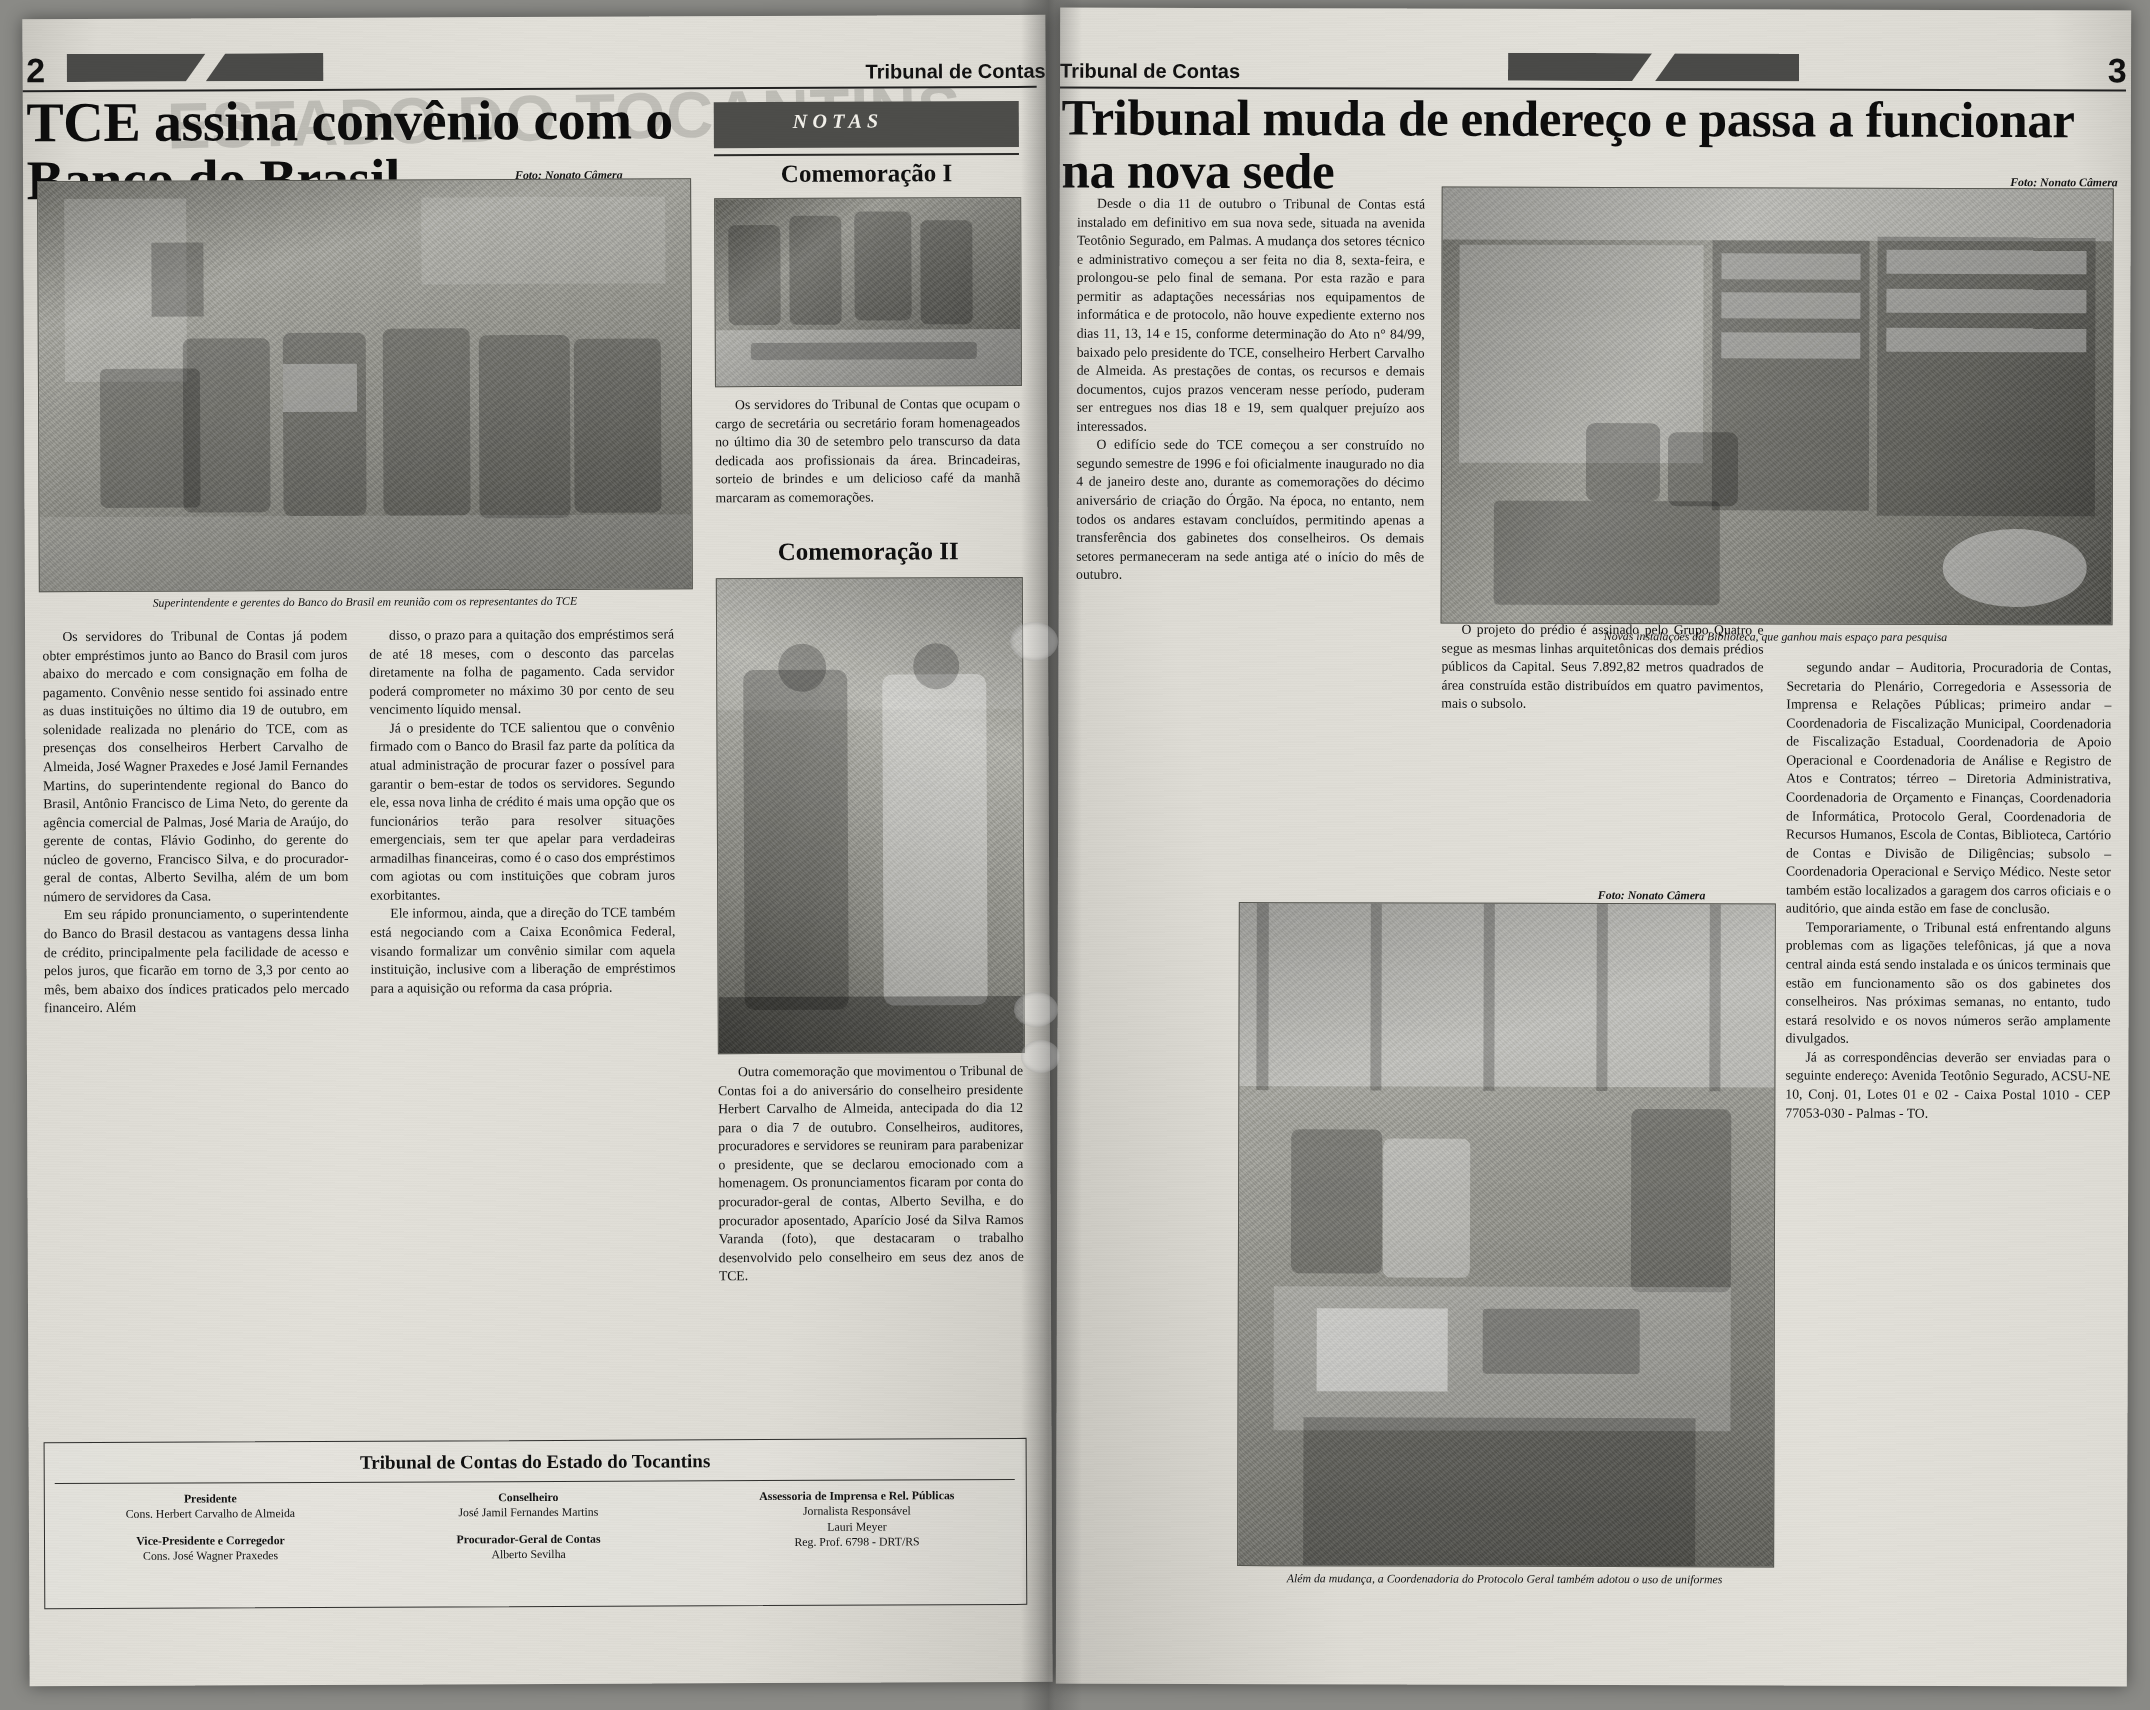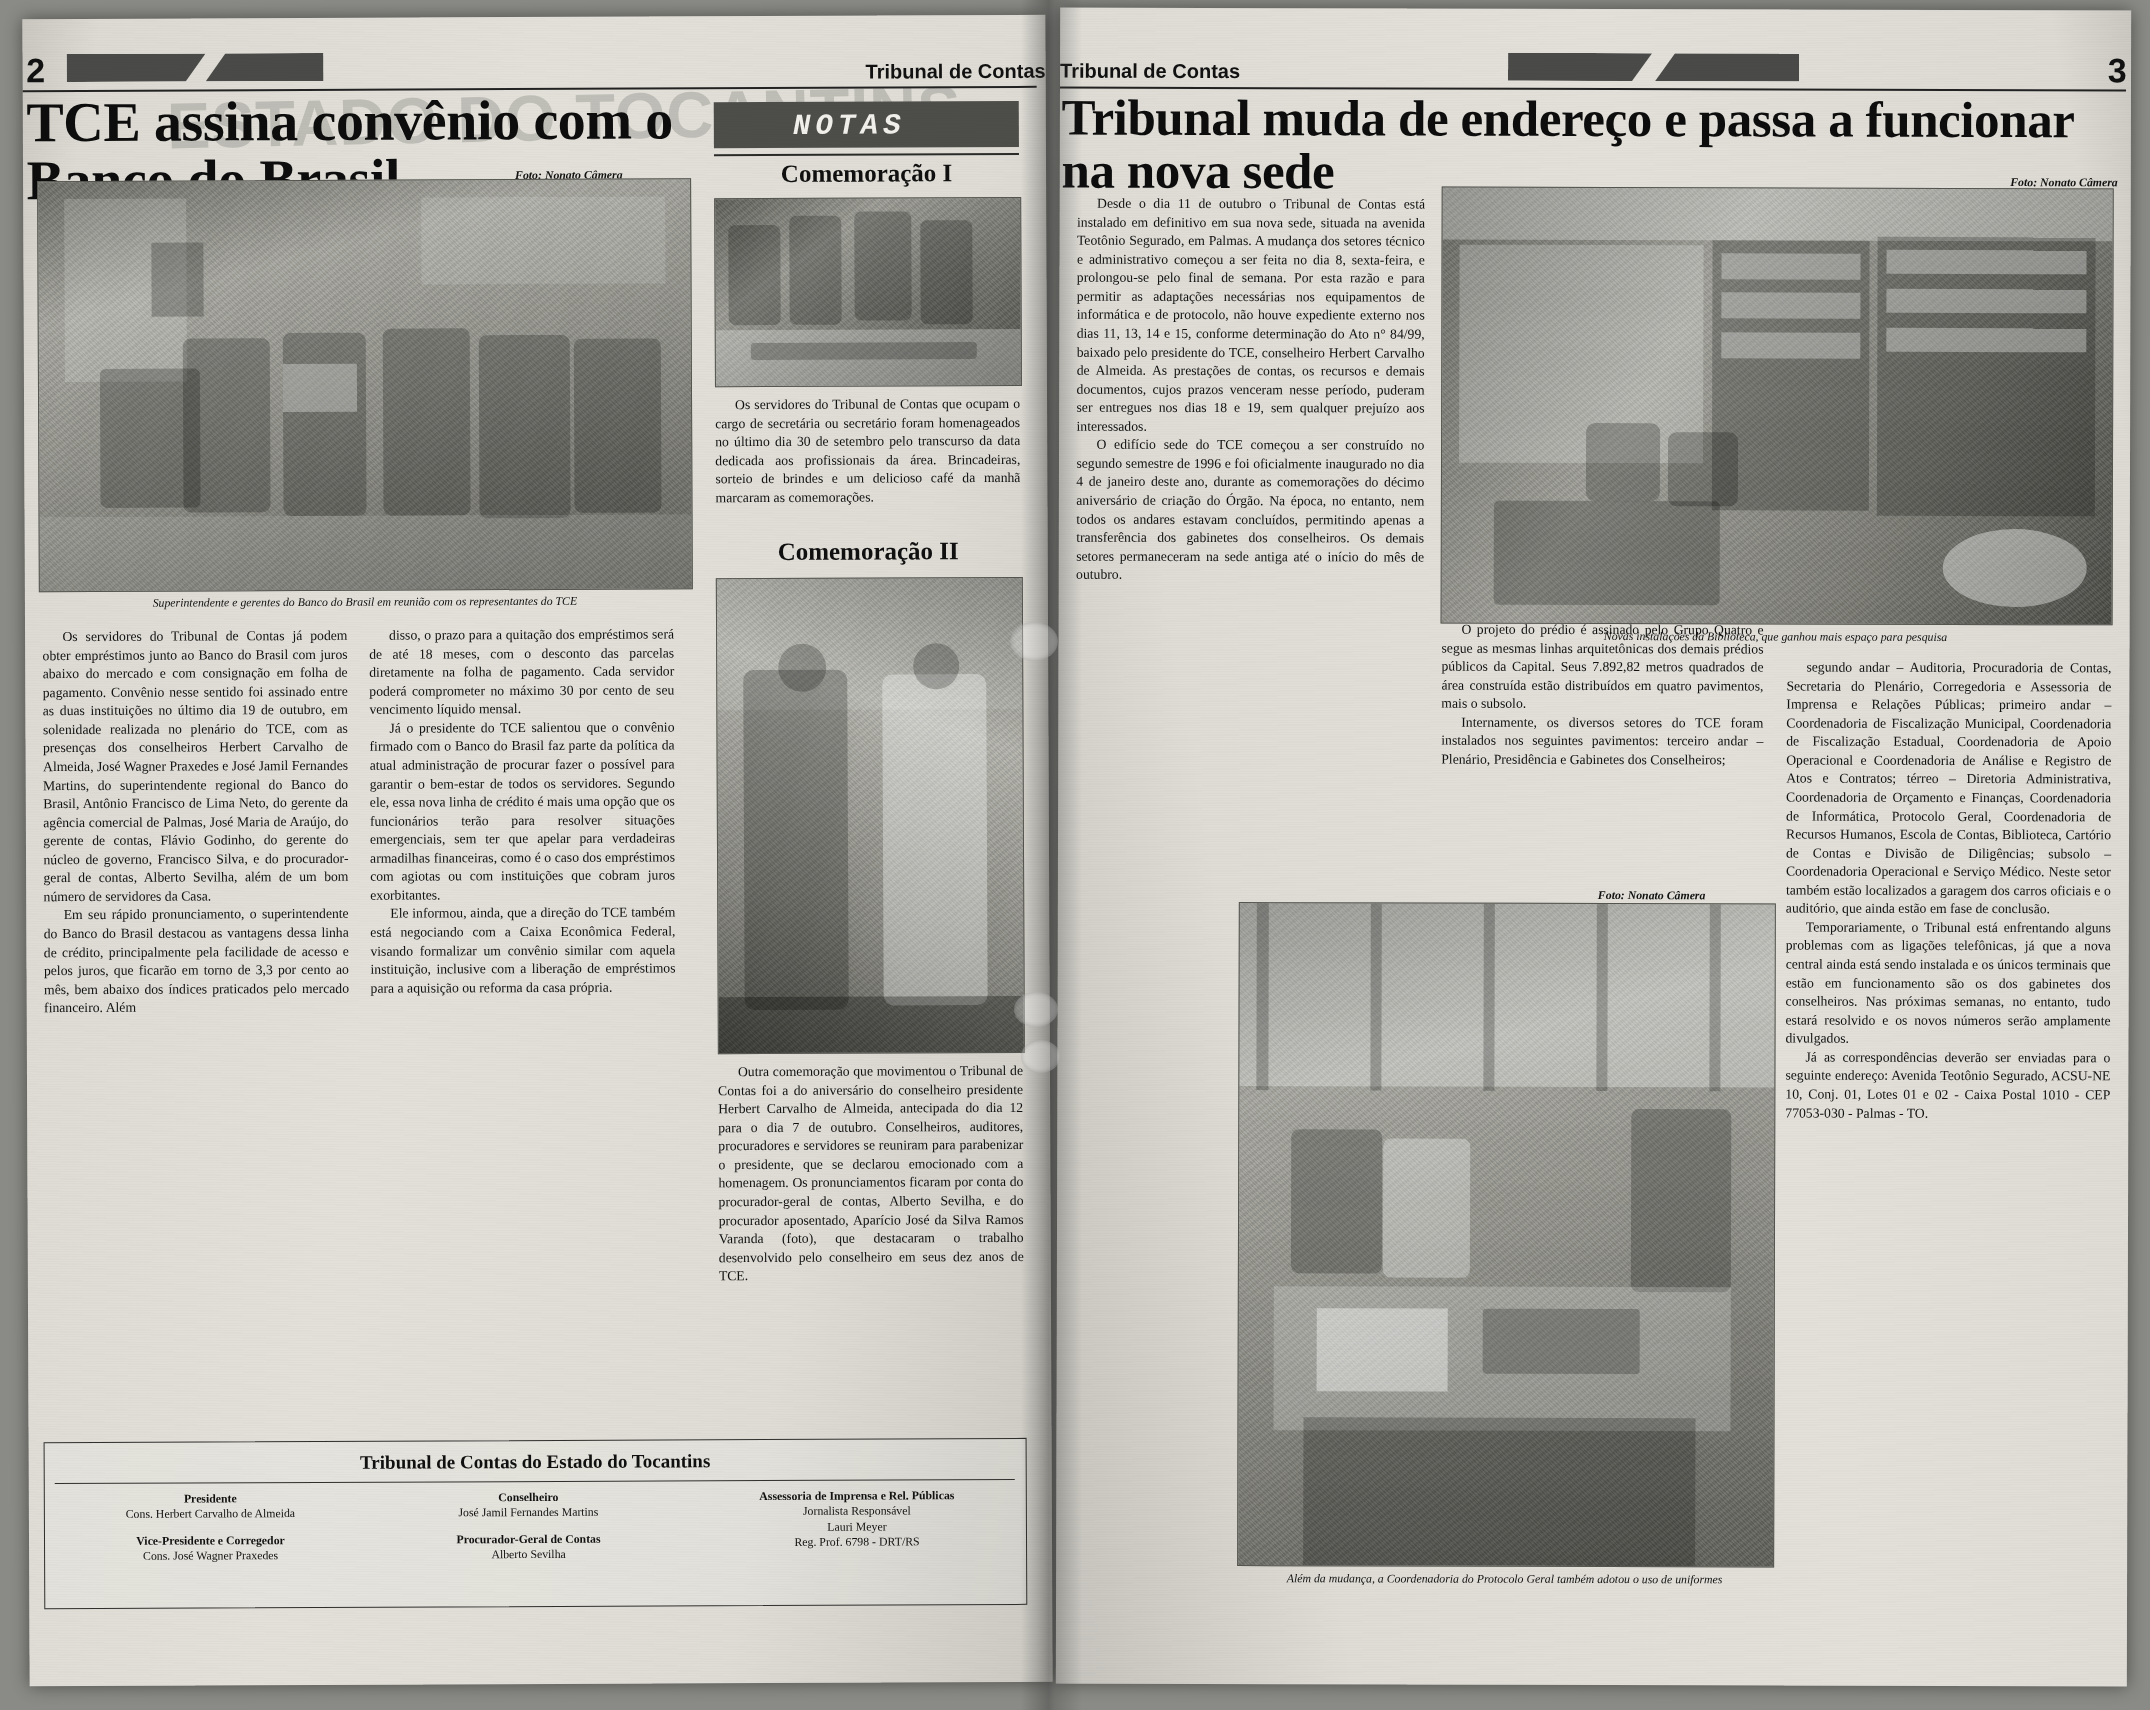--- a/index.html
+++ b/index.html
@@ -180,24 +180,24 @@
     text-indent: 20px;
   }
   .col p + p { margin-top: 0; }
   
   .notas-box {
     position: absolute;
     background: #4d4d4a;
   }
   .notas-text {
     position: absolute;
-    font-family: Liberation Mono, monospace;
+    font-family: Liberation Serif, serif;
     font-weight: bold;
     font-style: italic;
-    font-size: 29px;
+    font-size: 20px;
     letter-spacing: 5.2px;
     color: #f2f0ea;
   }
   .notas-rule {
     position: absolute;
     background: #2a2a28;
     height: 1.7px;
   }
   .subhead {
     position: absolute;
@@ -395,21 +395,20 @@
       </div>
       <div class="caption" style="left:382px; top:620px; width:670px;">Novas instalações da Biblioteca,  que ganhou mais espaço para pesquisa</div>
 
       <div class="col" style="left:17.4px; top:187px; width:348px;">
         <p>Desde o dia 11 de outubro o Tribunal de Contas está instalado em definitivo em sua nova sede, situada na avenida Teotônio Segurado, em Palmas. A mudança dos setores técnico e administrativo começou a ser feita no dia 8, sexta-feira, e prolongou-se pelo final de semana. Por esta razão e para permitir as adaptações necessárias nos equipamentos de informática e de protocolo, não houve expediente externo nos dias 11, 13, 14 e 15, conforme determinação do Ato n° 84/99, baixado pelo presidente do TCE, conselheiro Herbert Carvalho de Almeida. As prestações de contas, os recursos e demais documentos, cujos prazos venceram nesse período, puderam ser entregues nos dias 18 e 19, sem qualquer prejuízo aos interessados.</p>
         <p>O edifício sede do TCE começou a ser construído no segundo semestre de 1996 e foi oficialmente inaugurado no dia 4 de janeiro deste ano, durante as comemorações do décimo aniversário de criação do Órgão. Na época, no entanto, nem todos os andares estavam concluídos, permitindo apenas a transferência dos gabinetes dos conselheiros. Os demais setores permaneceram na sede antiga até o início do mês de outubro.</p>
       </div>
 
       <div class="col" style="left:383px; top:612px; width:322px;">
         <p>O projeto do prédio é assinado pelo Grupo Quatro e segue as mesmas linhas arquitetônicas dos demais prédios públicos da Capital. Seus 7.892,82 metros quadrados de área construída estão distribuídos em quatro pavimentos, mais o subsolo.</p>
-        <p>Internamente, os diversos setores do TCE foram instalados nos seguintes pavimentos: terceiro andar – Plenário, Presidência e Gabinetes dos Conselheiros;</p>
       </div>
 
       <div class="col" style="left:728px; top:649px; width:325px;">
         <p>segundo andar – Auditoria, Procuradoria de Contas, Secretaria do Plenário, Corregedoria e Assessoria de Imprensa e Relações Públicas; primeiro andar – Coordenadoria de Fiscalização Municipal, Coordenadoria de Fiscalização Estadual, Coordenadoria de Apoio Operacional e Coordenadoria de Análise e Registro de Atos e Contratos; térreo – Diretoria Administrativa, Coordenadoria de Orçamento e Finanças, Coordenadoria de Informática, Protocolo Geral, Coordenadoria de Recursos Humanos, Escola de Contas, Biblioteca, Cartório de Contas e Divisão de Diligências; subsolo – Coordenadoria Operacional e Serviço Médico. Neste setor também estão localizados a garagem dos carros oficiais e o auditório, que ainda estão em fase de conclusão.</p>
         <p>Temporariamente, o Tribunal está enfrentando alguns problemas com as ligações telefônicas, já que a nova central ainda está sendo instalada e os únicos terminais que estão em funcionamento são os dos gabinetes dos conselheiros. Nas próximas semanas, no entanto, tudo estará resolvido e os novos números serão amplamente divulgados.</p>
         <p>Já as correspondências deverão ser enviadas para o seguinte endereço: Avenida Teotônio Segurado, ACSU-NE 10, Conj. 01, Lotes 01 e 02 - Caixa Postal 1010 - CEP 77053-030 - Palmas - TO.</p>
       </div>
 
       <div class="photo-credit" style="left:540px; top:879px;">Foto: Nonato Câmera</div>
       <div class="photo" style="left:181px; top:894px; width:535px; height:662px;">

